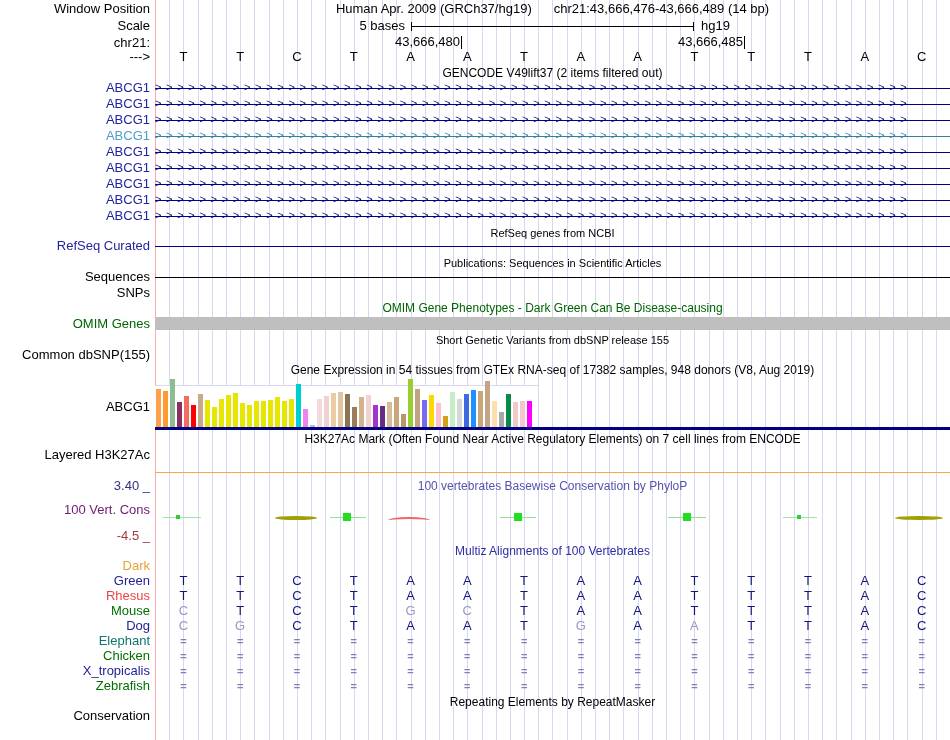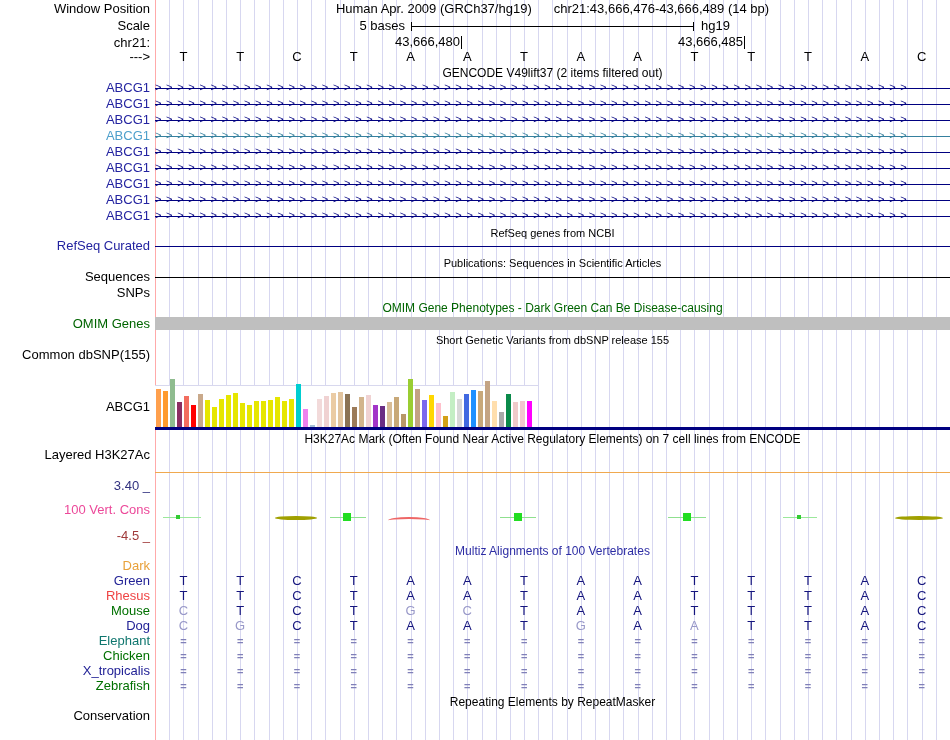--- a/index.html
+++ b/index.html
@@ -97,20 +97,21 @@
 
   <div class="abs lbl" style="top:286px;">SNPs</div>
 
   <div class="abs ctitle f12" style="top:302px;color:#006400;">OMIM Gene Phenotypes - Dark Green Can Be Disease-causing</div>
   <div class="abs lbl" style="top:317px;color:#006400;">OMIM Genes</div>
   <div class="abs" style="top:317px;left:155px;width:795px;height:13px;background:#bfbfbf;"></div>
 
   <div class="abs ctitle f11" style="top:334px;">Short Genetic Variants from dbSNP release 155</div>
   <div class="abs lbl" style="top:348px;">Common dbSNP(155)</div>
 
+  <div class="abs ctitle f12" style="top:364px;">Gene Expression in 54 tissues from GTEx RNA-seq of 17382 samples, 948 donors (V8, Aug 2019)</div>
   <div class="abs lbl" style="top:400px;">ABCG1</div>
   <div class="abs" style="top:385px;left:155px;width:383px;height:42px;background:#fff;border-top:1px solid #d8d8ee;"></div>
   <div id="gtex-bars">
       <div class="gtex-bar" style="left: 156px; top: 389px; height: 38px; background: rgb(255, 160, 77);"></div>
       <div class="gtex-bar" style="left: 163px; top: 391px; height: 36px; background: rgb(255, 154, 46);"></div>
       <div class="gtex-bar" style="left: 170px; top: 379px; height: 48px; background: rgb(143, 188, 143);"></div>
       <div class="gtex-bar" style="left: 177px; top: 402px; height: 25px; background: rgb(139, 46, 98);"></div>
       <div class="gtex-bar" style="left: 184px; top: 396px; height: 31px; background: rgb(242, 109, 95);"></div>
       <div class="gtex-bar" style="left: 191px; top: 405px; height: 22px; background: rgb(255, 0, 0);"></div>
       <div class="gtex-bar" style="left: 198px; top: 394px; height: 33px; background: rgb(201, 169, 139);"></div>
@@ -161,22 +162,23 @@
       <div class="gtex-bar" style="left: 513px; top: 402px; height: 25px; background: rgb(240, 202, 202);"></div>
       <div class="gtex-bar" style="left: 520px; top: 401px; height: 26px; background: rgb(242, 200, 206);"></div>
       <div class="gtex-bar" style="left: 527px; top: 401px; height: 26px; background: rgb(255, 0, 255);"></div>
     </div>
   <div class="abs" style="top:427px;left:155px;width:795px;height:3px;background:#000080;"></div>
 
   <div class="abs ctitle f12" style="top:433px;">H3K27Ac Mark (Often Found Near Active Regulatory Elements) on 7 cell lines from ENCODE</div>
   <div class="abs lbl" style="top:448px;">Layered H3K27Ac</div>
   <div class="abs hline" style="top:472px;background:#f0a94f;"></div>
 
+  <div class="abs ctitle f12" style="top:480px;color:#5353ac;">100 vertebrates Basewise Conservation by PhyloP</div>
   <div class="abs lbl" style="top:479px;color:#31317f;">3.40 _</div>
-  <div class="abs lbl" style="top:503px;color:#ec4899;">100 Vert. Cons</div>
+  <div class="abs lbl" style="top:503px;color:#701a75;">100 Vert. Cons</div>
   <div class="abs lbl" style="top:529px;color:#a03a3a;">-4.5 _</div>
   <div id="cons-marks">
       <div class="cons-mark" style="left: 163px; top: 517px; width: 38px; height: 1px; background: rgb(155, 232, 155);"></div>
       <div class="cons-mark" style="left: 176px; top: 515px; width: 4px; height: 4px; background: rgb(51, 204, 51);"></div>
       <div class="cons-mark" style="left: 275px; top: 516px; width: 42px; height: 4px; background: rgb(160, 160, 0); border-radius: 50%;"></div>
       <div class="cons-mark" style="left: 330px; top: 517px; width: 36px; height: 1px; background: rgb(143, 224, 143);"></div>
       <div class="cons-mark" style="left: 343px; top: 513px; width: 8px; height: 8px; background: rgb(34, 221, 34);"></div>
       <div class="cons-mark" style="left: 388px; top: 517px; width: 42px; height: 5px; border-top: 2px solid rgb(238, 102, 102); border-radius: 50% 50% 0px 0px;"></div>
       <div class="cons-mark" style="left: 500px; top: 517px; width: 36px; height: 1px; background: rgb(143, 224, 143);"></div>
       <div class="cons-mark" style="left: 514px; top: 513px; width: 8px; height: 8px; background: rgb(34, 221, 34);"></div>

